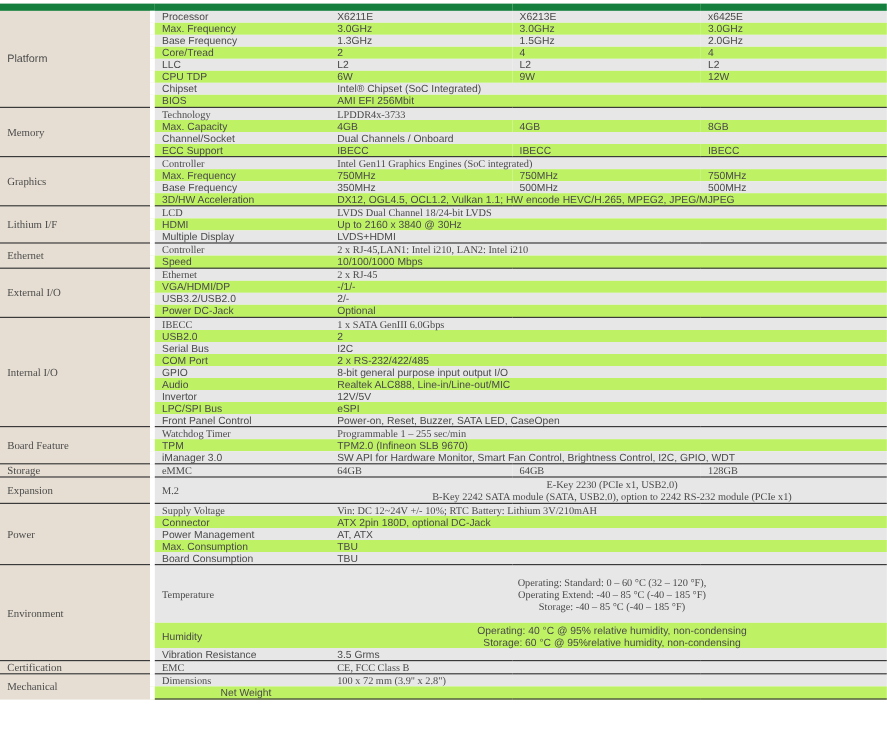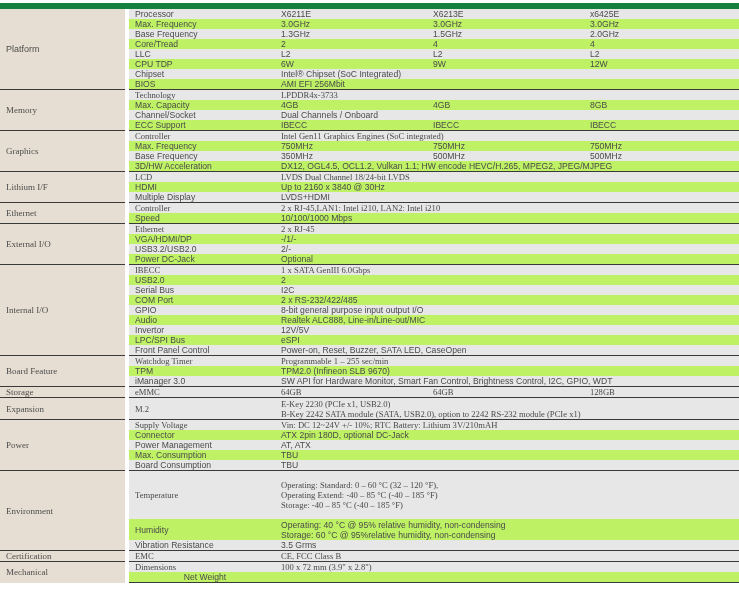--- a/index.html
+++ b/index.html
@@ -11,21 +11,21 @@
   table.spec col.c2 { width: 152px; }
   table.spec col.c3 { width: 157px; }
   table.spec col.c4 { width: 155px; }
   table.spec td { padding: 0 0 0 6px; line-height: 10px; height: 10px; vertical-align: middle; white-space: nowrap; overflow: visible; }
   td.cat { background: #e6ded2; color: #4d4d4d; font-size: 9px; padding-left: 9px; border-right: 4px solid #ffffff; }
   tr.g td:not(.cat) { background: #e7e7e7; }
   tr.w td:not(.cat) { background: #bef264; }
   tr.gstart td { border-top: 1.4px solid #3a3a3a; font-family: Liberation Serif, serif; }
   tr.first td { border-top: 6px solid #15803d; }
   tr.last td { border-bottom: 1.4px solid #3a3a3a; text-align: center; }
-  td.multi { line-height: 10.5px; padding-top: 0; padding-bottom: 0; }
+  td.multi { line-height: 10.5px; padding-top: 0; padding-bottom: 0; text-align: center; }
   td.span { overflow: visible; }
 </style>
 </head>
 <body>
 
 <div class="sheet">
   <table class="spec">
     <colgroup>
         <col class="c0">
         <col class="c1">

